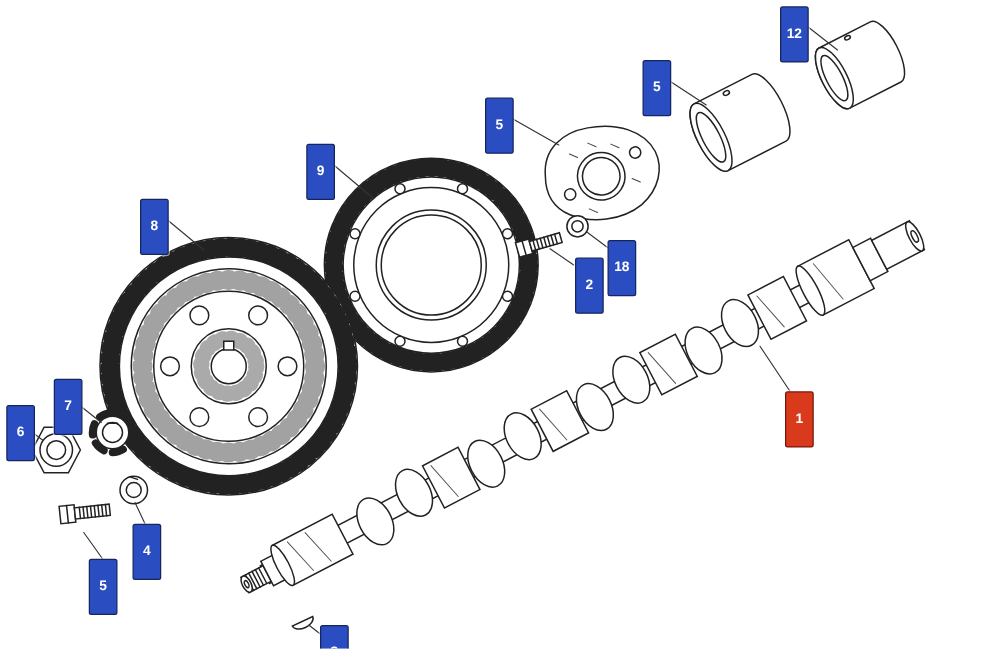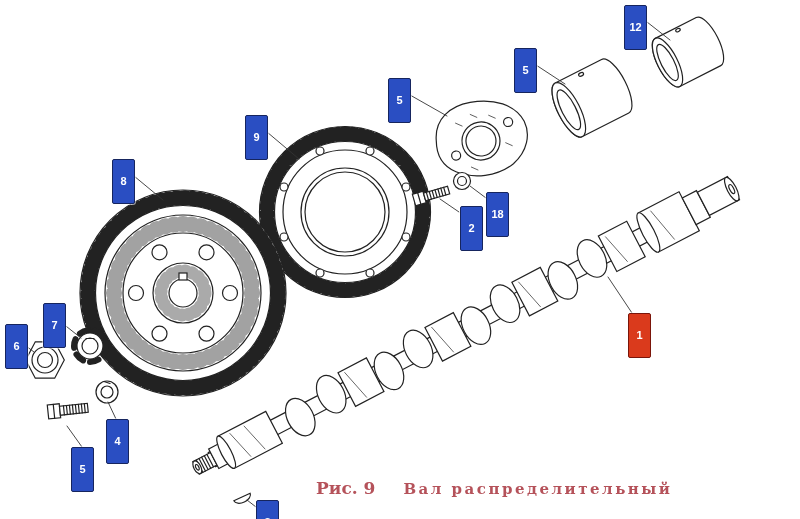--- a/index.html
+++ b/index.html
@@ -236,18 +236,14 @@
   <div class="label" style="left:71px;top:447px">5</div>
   <div class="label" style="left:5px;top:324px">6</div>
   <div class="label" style="left:43px;top:303px">7</div>
   <div class="label" style="left:112px;top:159px">8</div>
   <div class="label" style="left:245px;top:115px">9</div>
   <div class="label" style="left:388px;top:78px">5</div>
   <div class="label" style="left:514px;top:48px">5</div>
   <div class="label" style="left:624px;top:5px">12</div>
   <div class="label" style="left:486px;top:192px">18</div>
 
-  <div class="caption">
-    <span class="fig-no">Рис. 9</span>
-    <span class="fig-title">Вал распределительный</span>
-  </div>
 
 </div>
 
 </body></html>

